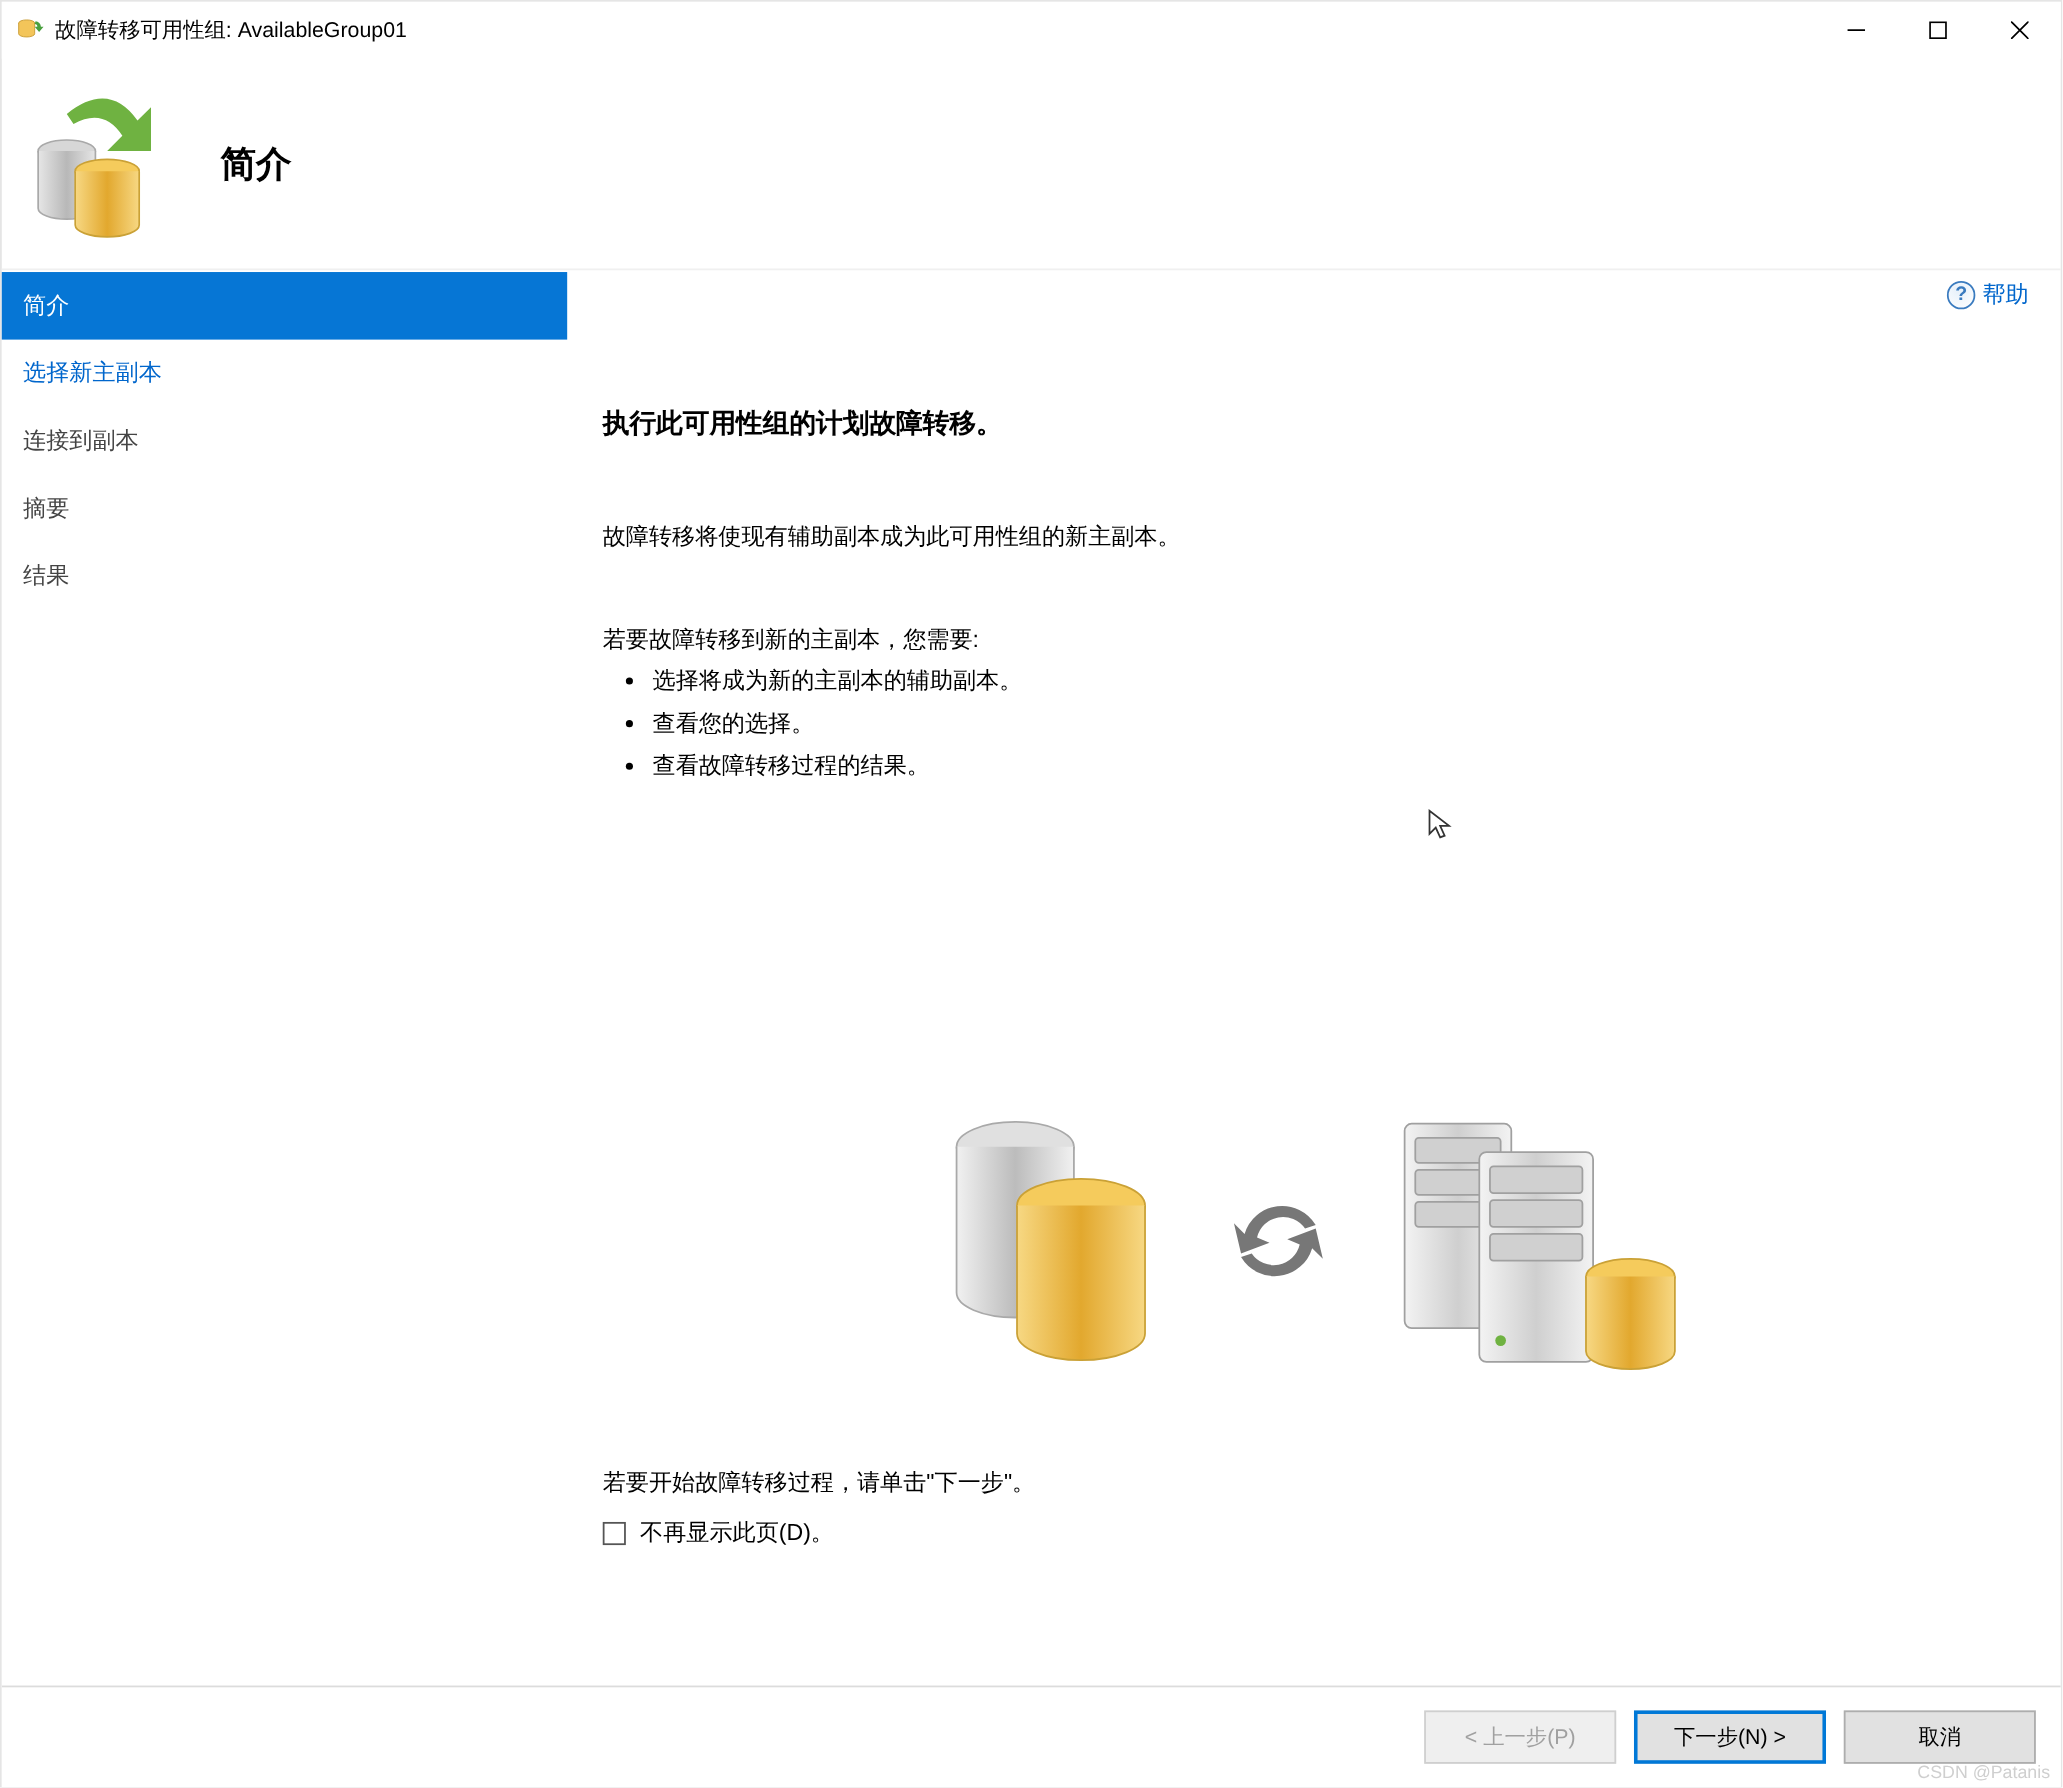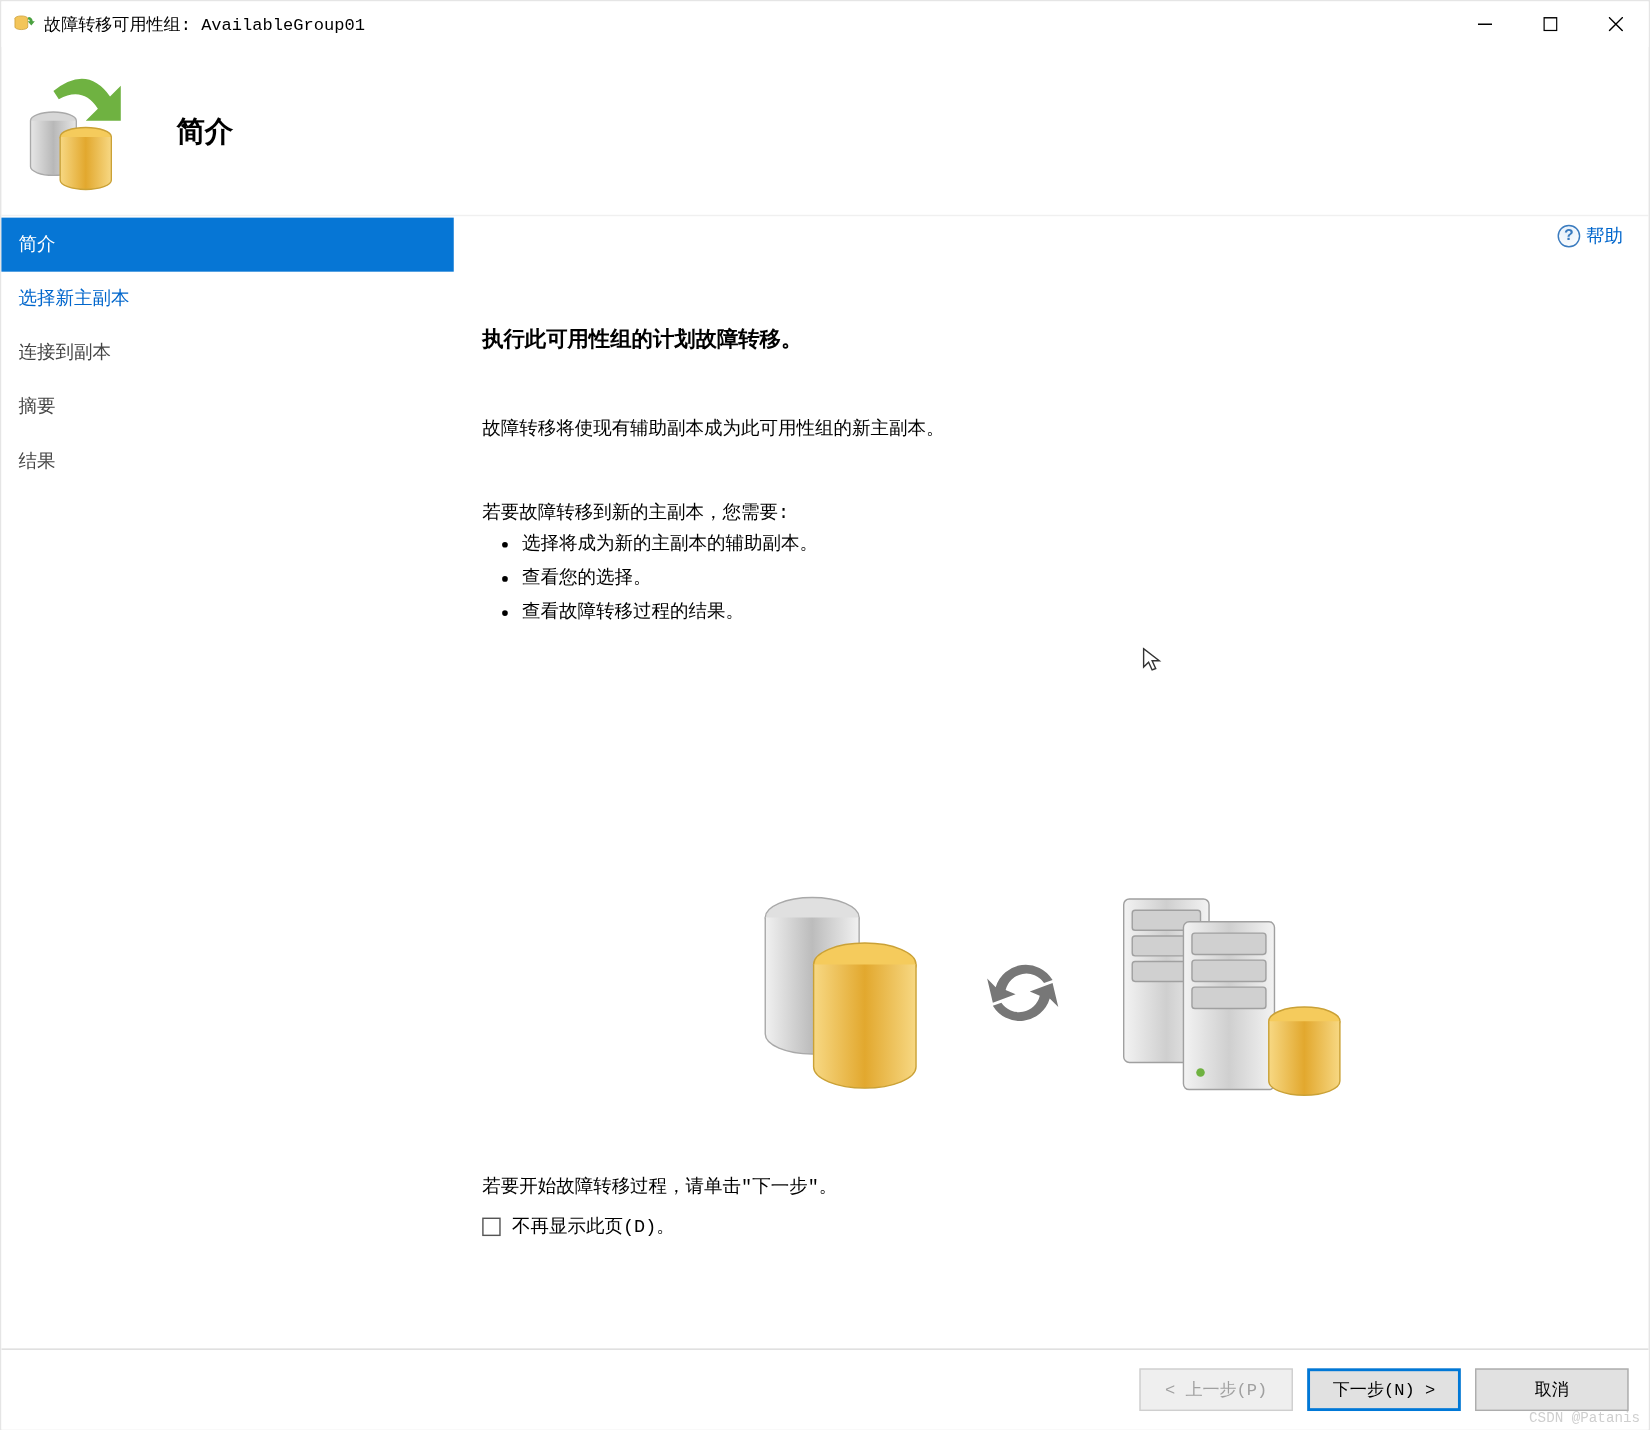--- a/index.html
+++ b/index.html
@@ -11,21 +11,20 @@
     width: 1650px;
     height: 1430px;
     overflow: hidden;
   }
   .outer {
     width: 1502px;
     height: 1430px;
     transform: scale(1);
     transform-origin: top left;
     position: relative;
-    font-family: Liberation Mono, monospace;
   }
   .scale-wrap {
     width: 1160px;
     height: 1006px;
     transform: scale(1.4224);
     transform-origin: top left;
     position: absolute;
     top: 0;
     left: 0;
     background: #ffffff;

